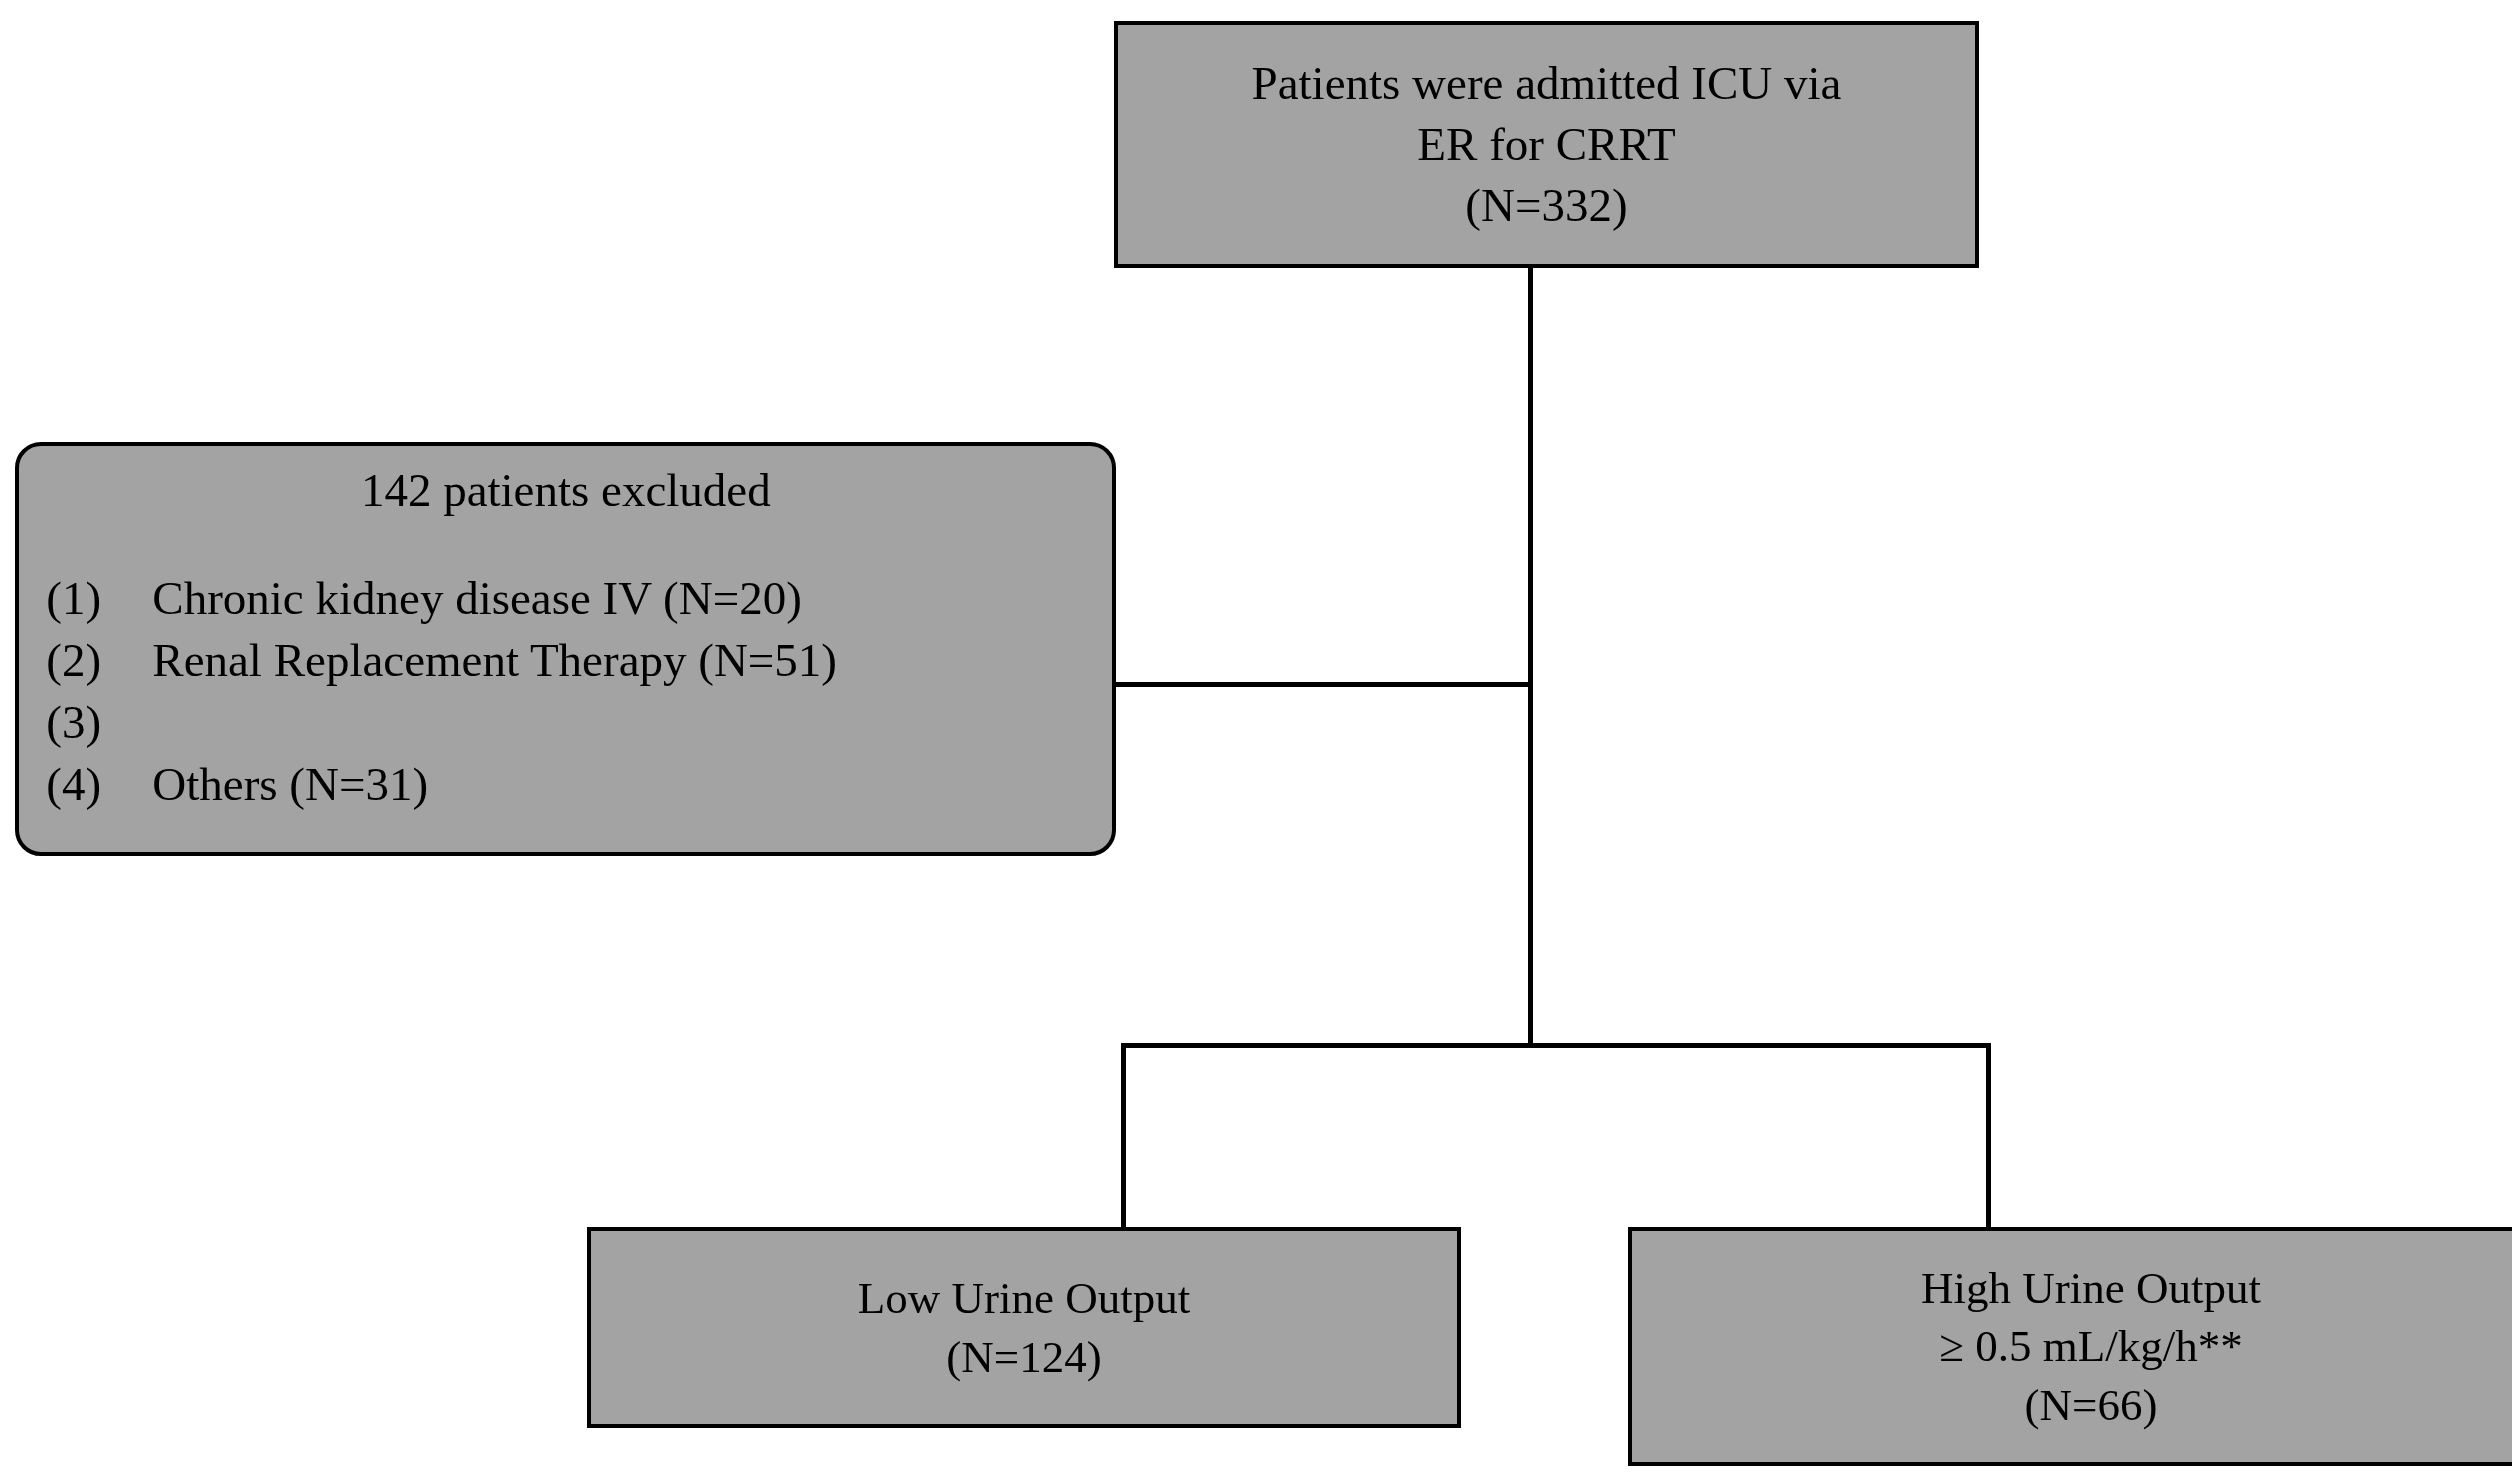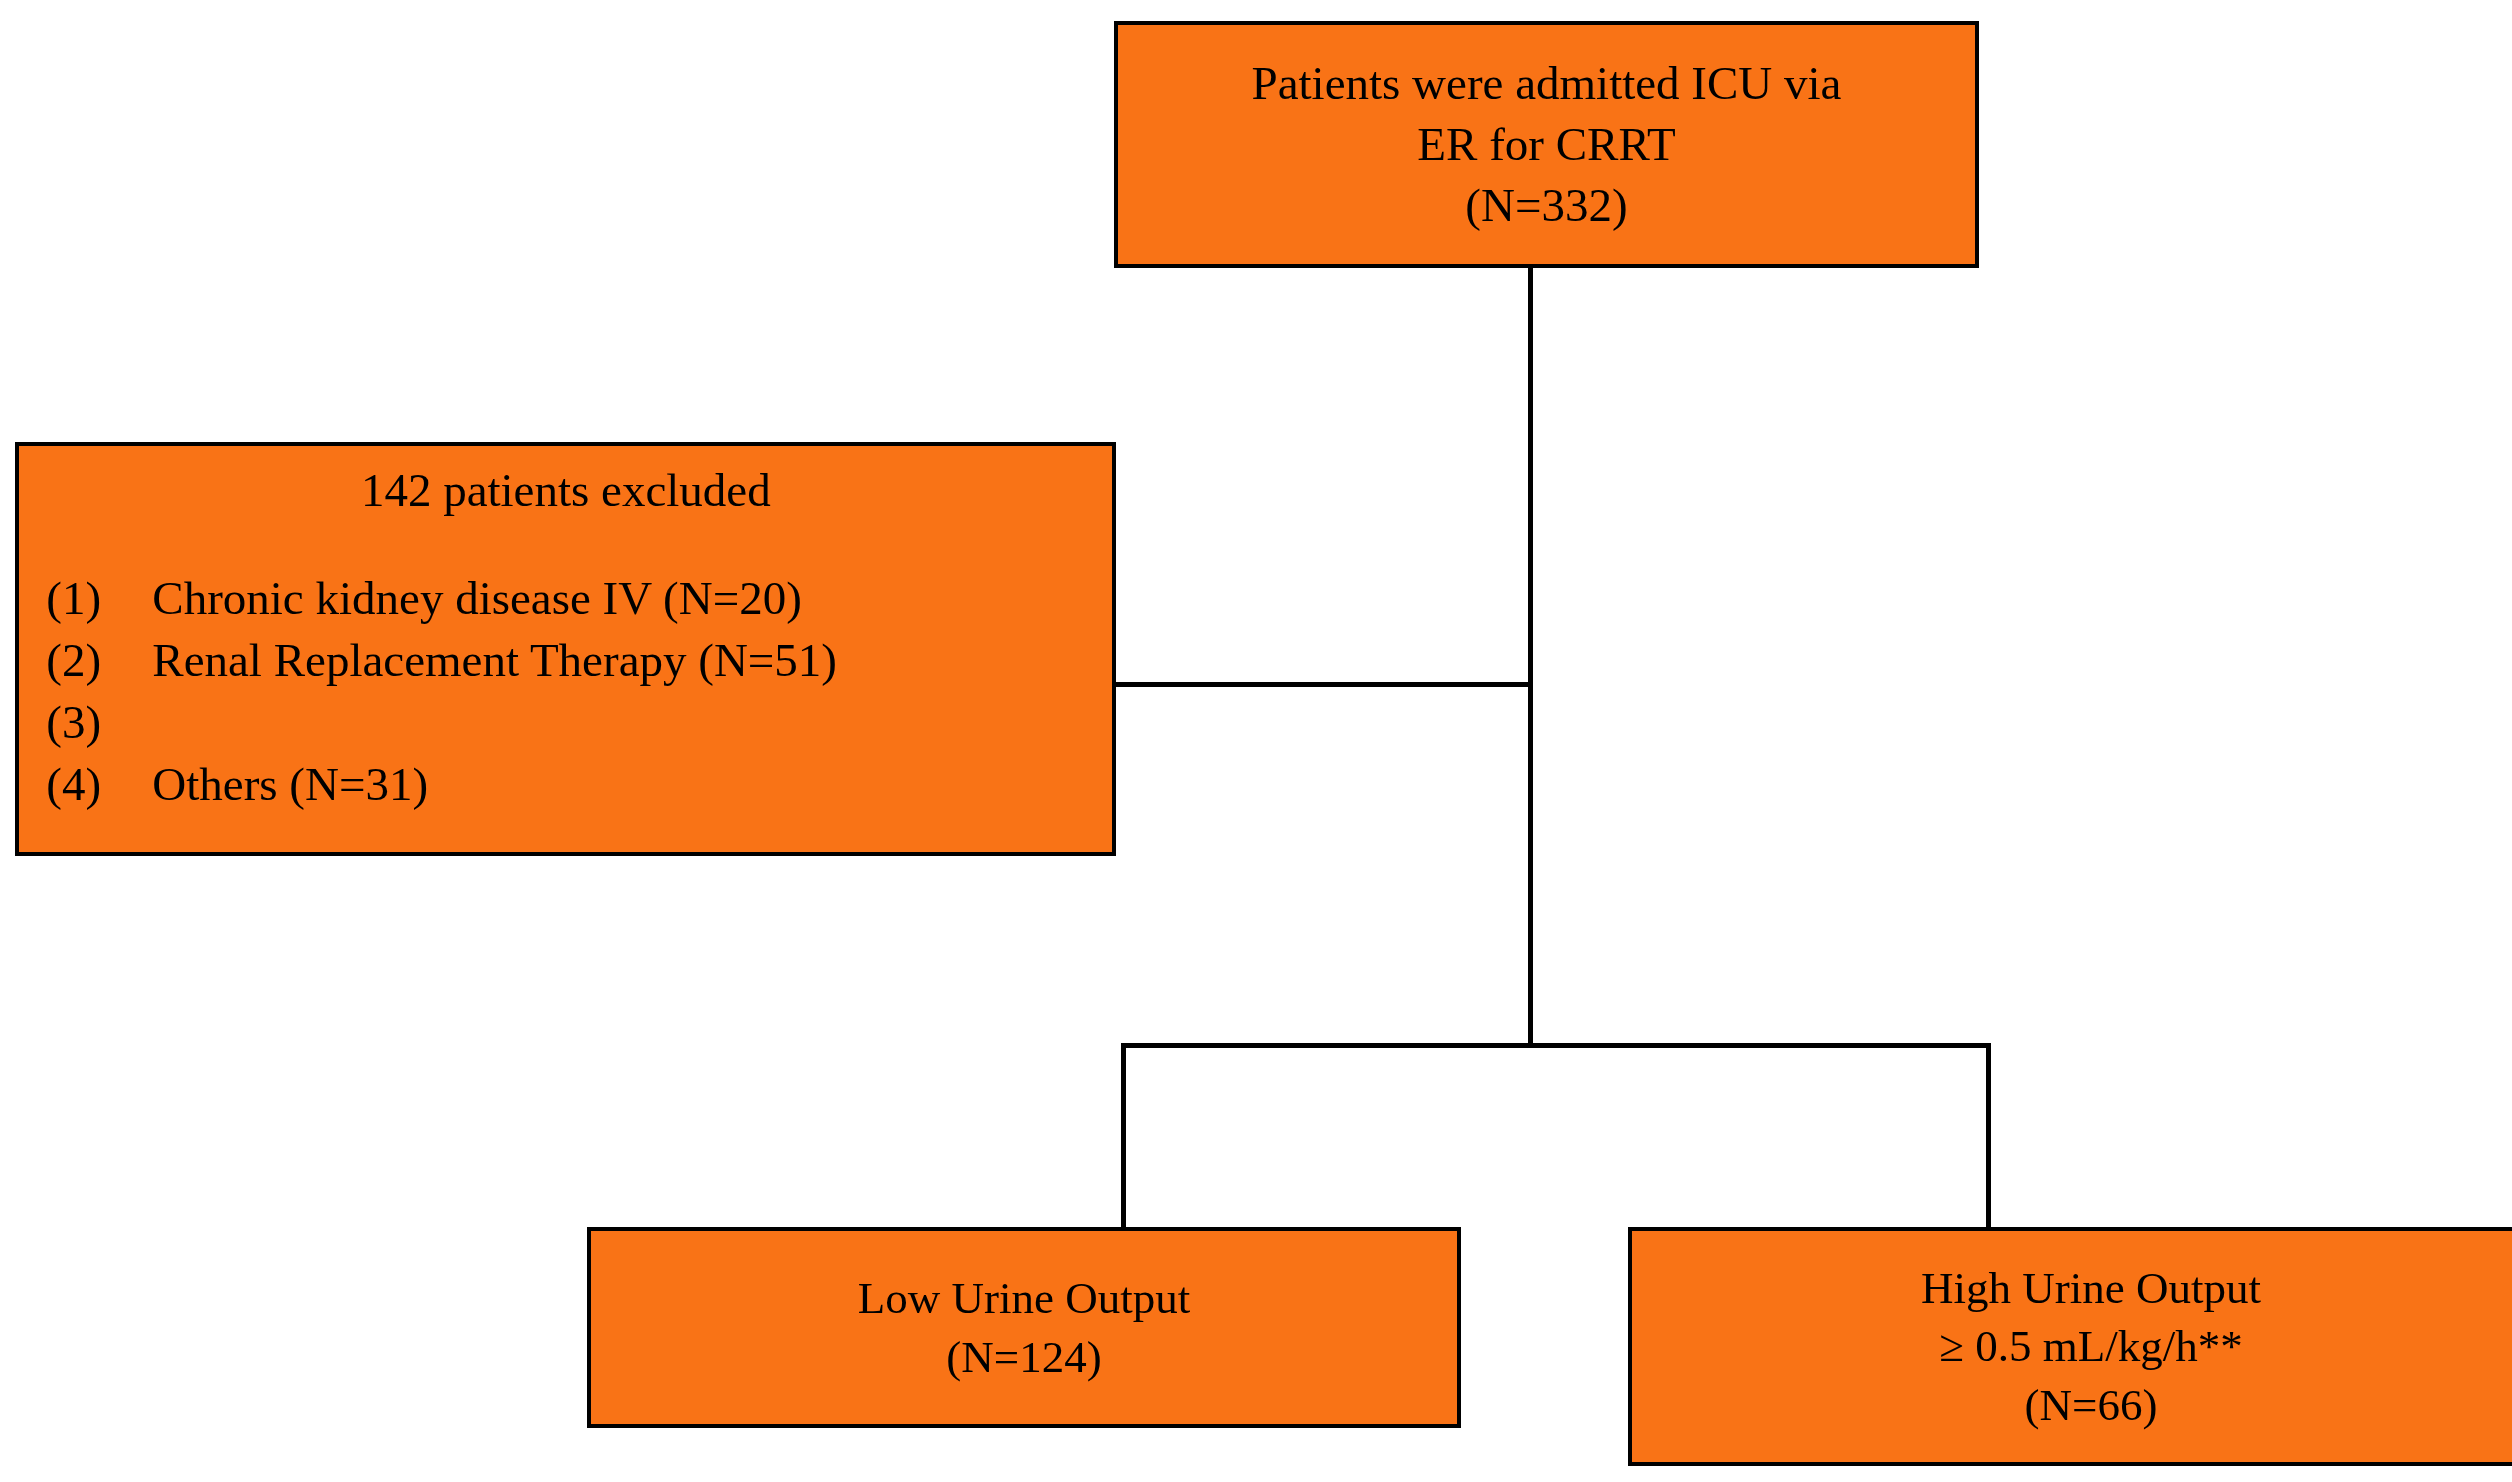--- a/index.html
+++ b/index.html
@@ -15,21 +15,21 @@
     font-family: "Liberation Serif", "DejaVu Serif", serif;
     color: #000000;
     overflow: hidden;
   }
 
   
   .node {
     position: absolute;
     box-sizing: border-box;
     border: 4px solid #000000;
-    background: #f97316;
+    background: #a3a3a3;
     display: flex;
     flex-direction: column;
     align-items: center;
     justify-content: center;
     text-align: center;
   }
   .node .line {
     display: block;
     white-space: pre;
     line-height: 1.30;
@@ -45,20 +45,21 @@
   }
 
   
   #node-excluded {
     left: 15.3px;
     top: 442px;
     width: 1101px;
     height: 414px;
     display: block;
     padding: 0;
+    border-radius: 26px;
   }
   #node-excluded .excl-title {
     text-align: center;
     font-size: 47px;
     line-height: 1.0;
     margin-top: 21px;
   }
   #node-excluded .excl-list {
     margin: 0;
     padding: 0;

